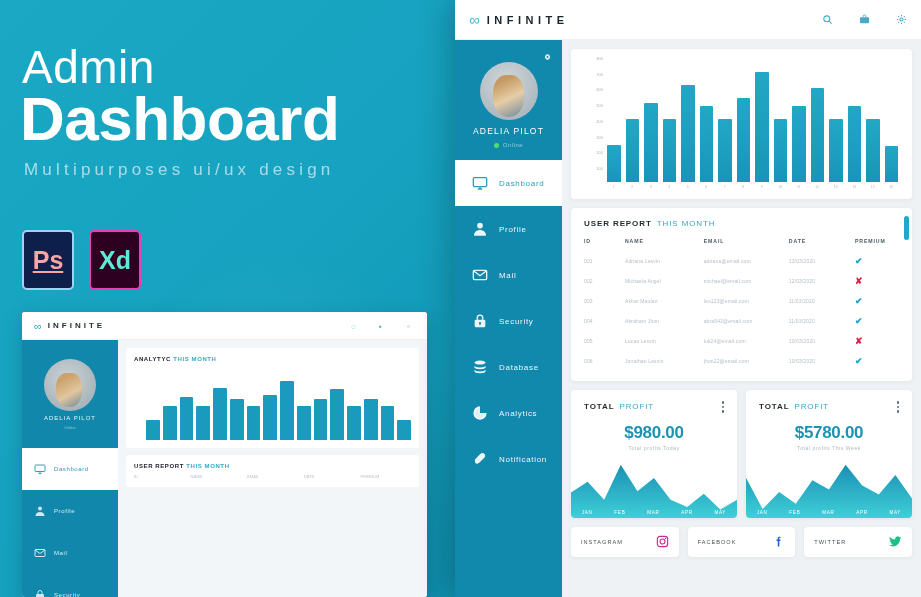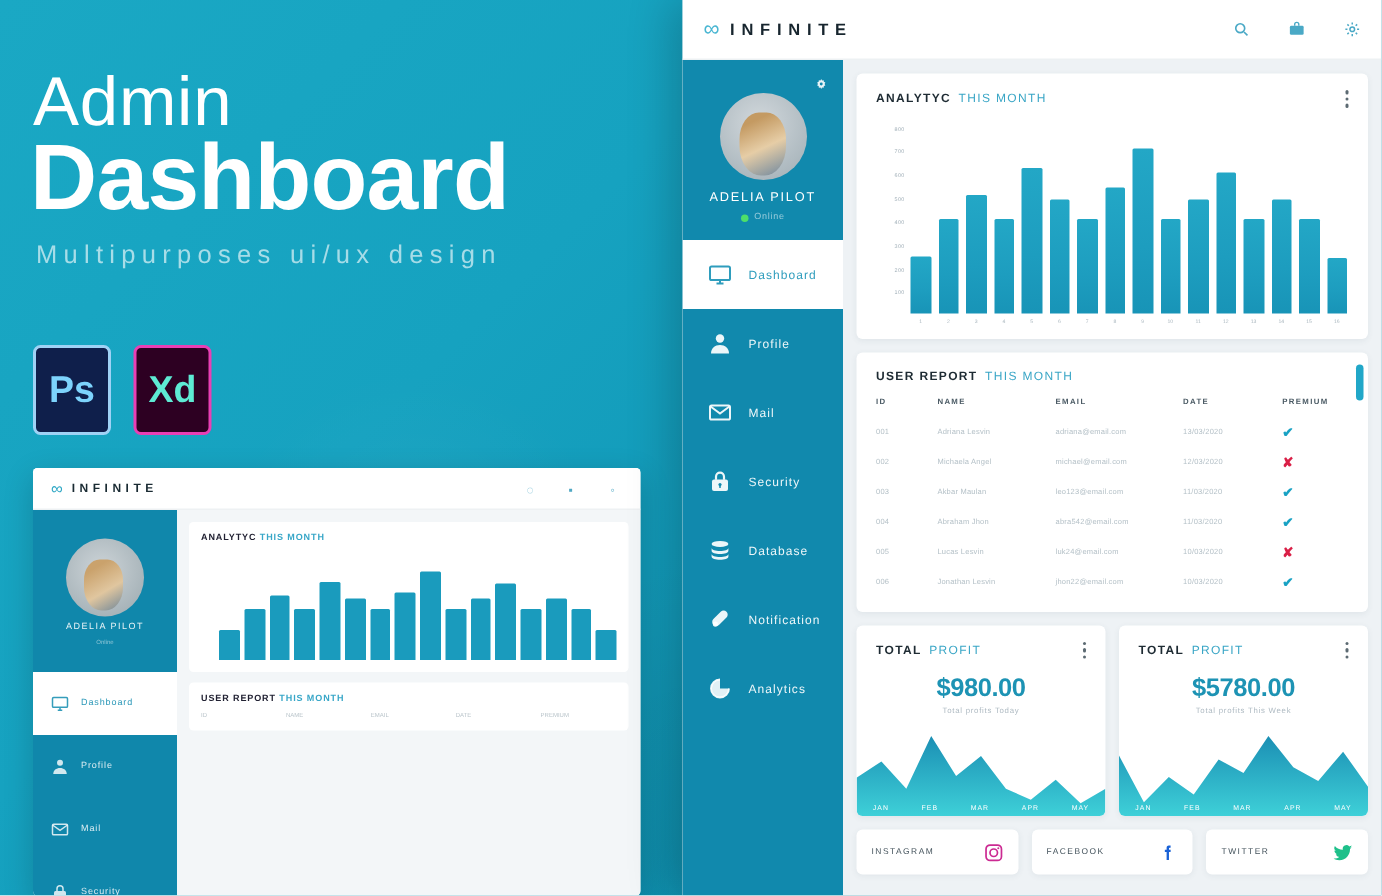--- a/index.html
+++ b/index.html
@@ -41,21 +41,21 @@
     position: absolute; left: 24px; top: 160px;
     font-size: 17px; font-weight: 300; color: rgba(255,255,255,.62);
     letter-spacing: 4.2px;
   }
   #badges { position: absolute; left: 22px; top: 230px; display: flex; gap: 15px; }
   .badge {
     width: 52px; height: 60px; border-radius: 5px;
     display: flex; align-items: center; justify-content: center;
     font-size: 25px; font-weight: 700;
   }
-  .badge.ps { background: #0f1f4b; border: 2px solid #9fd2f5; color: #7dd3fc; }
+  .badge.ps { background: #0f1f4b; border: 2px solid #9fd2f5; color: #fca5a5; text-decoration: underline; }
   .badge.ai { background: #2b1400; border: 2px solid #f09a3e; color: #f79c3d; }
   .badge.xd { background: #2d0022; border: 2px solid #e83fb4; color: #5eead4; }
 
   
   #preview-card {
     position: absolute; left: 22px; top: 312px;
     width: 405px; height: 285px;
     background: #fff; border-radius: 3px;
     box-shadow: 0 6px 20px rgba(0,0,0,.18);
     overflow: hidden;
@@ -455,53 +455,43 @@
               <ellipse cx="12" cy="5.4" rx="8.4" ry="3"></ellipse>
               <path d="M3.6 9.6c0 1.7 3.8 3 8.4 3s8.4-1.3 8.4-3v2.8c0 1.7-3.8 3-8.4 3s-8.4-1.3-8.4-3z"></path>
               <path d="M3.6 15.6c0 1.7 3.8 3 8.4 3s8.4-1.3 8.4-3v2.6c0 1.7-3.8 3-8.4 3s-8.4-1.3-8.4-3z"></path>
             </svg>
           </span>
           <span class="menu-label">Database</span>
         </div>
 
         <div class="menu-item">
           <span class="menu-icon">
+            <svg viewBox="0 0 24 24" width="16" height="16" fill="none" stroke="currentColor" stroke-width="1.9">
+              <path d="M12 3a9 9 0 10 9 9h-9z" fill="currentColor" stroke="none" opacity=".95"></path>
+              <path d="M12 3a9 9 0 10 9 9"></path>
+            </svg>
+          </span>
+          <span class="menu-label">Analytics</span>
+        </div>
+
+        <div class="menu-item">
+          <span class="menu-icon">
             <svg viewBox="0 0 24 24" width="16" height="16" fill="currentColor">
               <path d="M18.5 4.2c1.6 1.6 1.6 4.2 0 5.8l-7.3 7.3c-1.6 1.6-4.2 1.6-5.8 0s-1.6-4.2 0-5.8l7.3-7.3c1.6-1.6 4.2-1.6 5.8 0z"></path>
               <circle cx="7.4" cy="16.6" r="2.6"></circle>
             </svg>
           </span>
           <span class="menu-label">Notification</span>
         </div>
 
-        <div class="menu-item">
-          <span class="menu-icon">
-            <svg viewBox="0 0 24 24" width="16" height="16" fill="none" stroke="currentColor" stroke-width="1.9">
-              <path d="M12 3a9 9 0 10 9 9h-9z" fill="currentColor" stroke="none" opacity=".95"></path>
-              <path d="M12 3a9 9 0 10 9 9"></path>
-            </svg>
-          </span>
-          <span class="menu-label">Analytics</span>
-        </div>
-
       </div>
 
       <div id="main">
 
         <div class="card">
-          <div class="card-head">
-            <div class="card-title">
-              <span>ANALYTYC</span><em>THIS MONTH</em>
-            </div>
-            <div class="kebab">
-                <i></i>
-                <i></i>
-                <i></i>
-              </div>
-          </div>
           <div id="analytics-body">
             <div id="y-axis">
                 <span>800</span>
                 <span>700</span>
                 <span>600</span>
                 <span>500</span>
                 <span>400</span>
                 <span>300</span>
                 <span>200</span>
                 <span>100</span>

